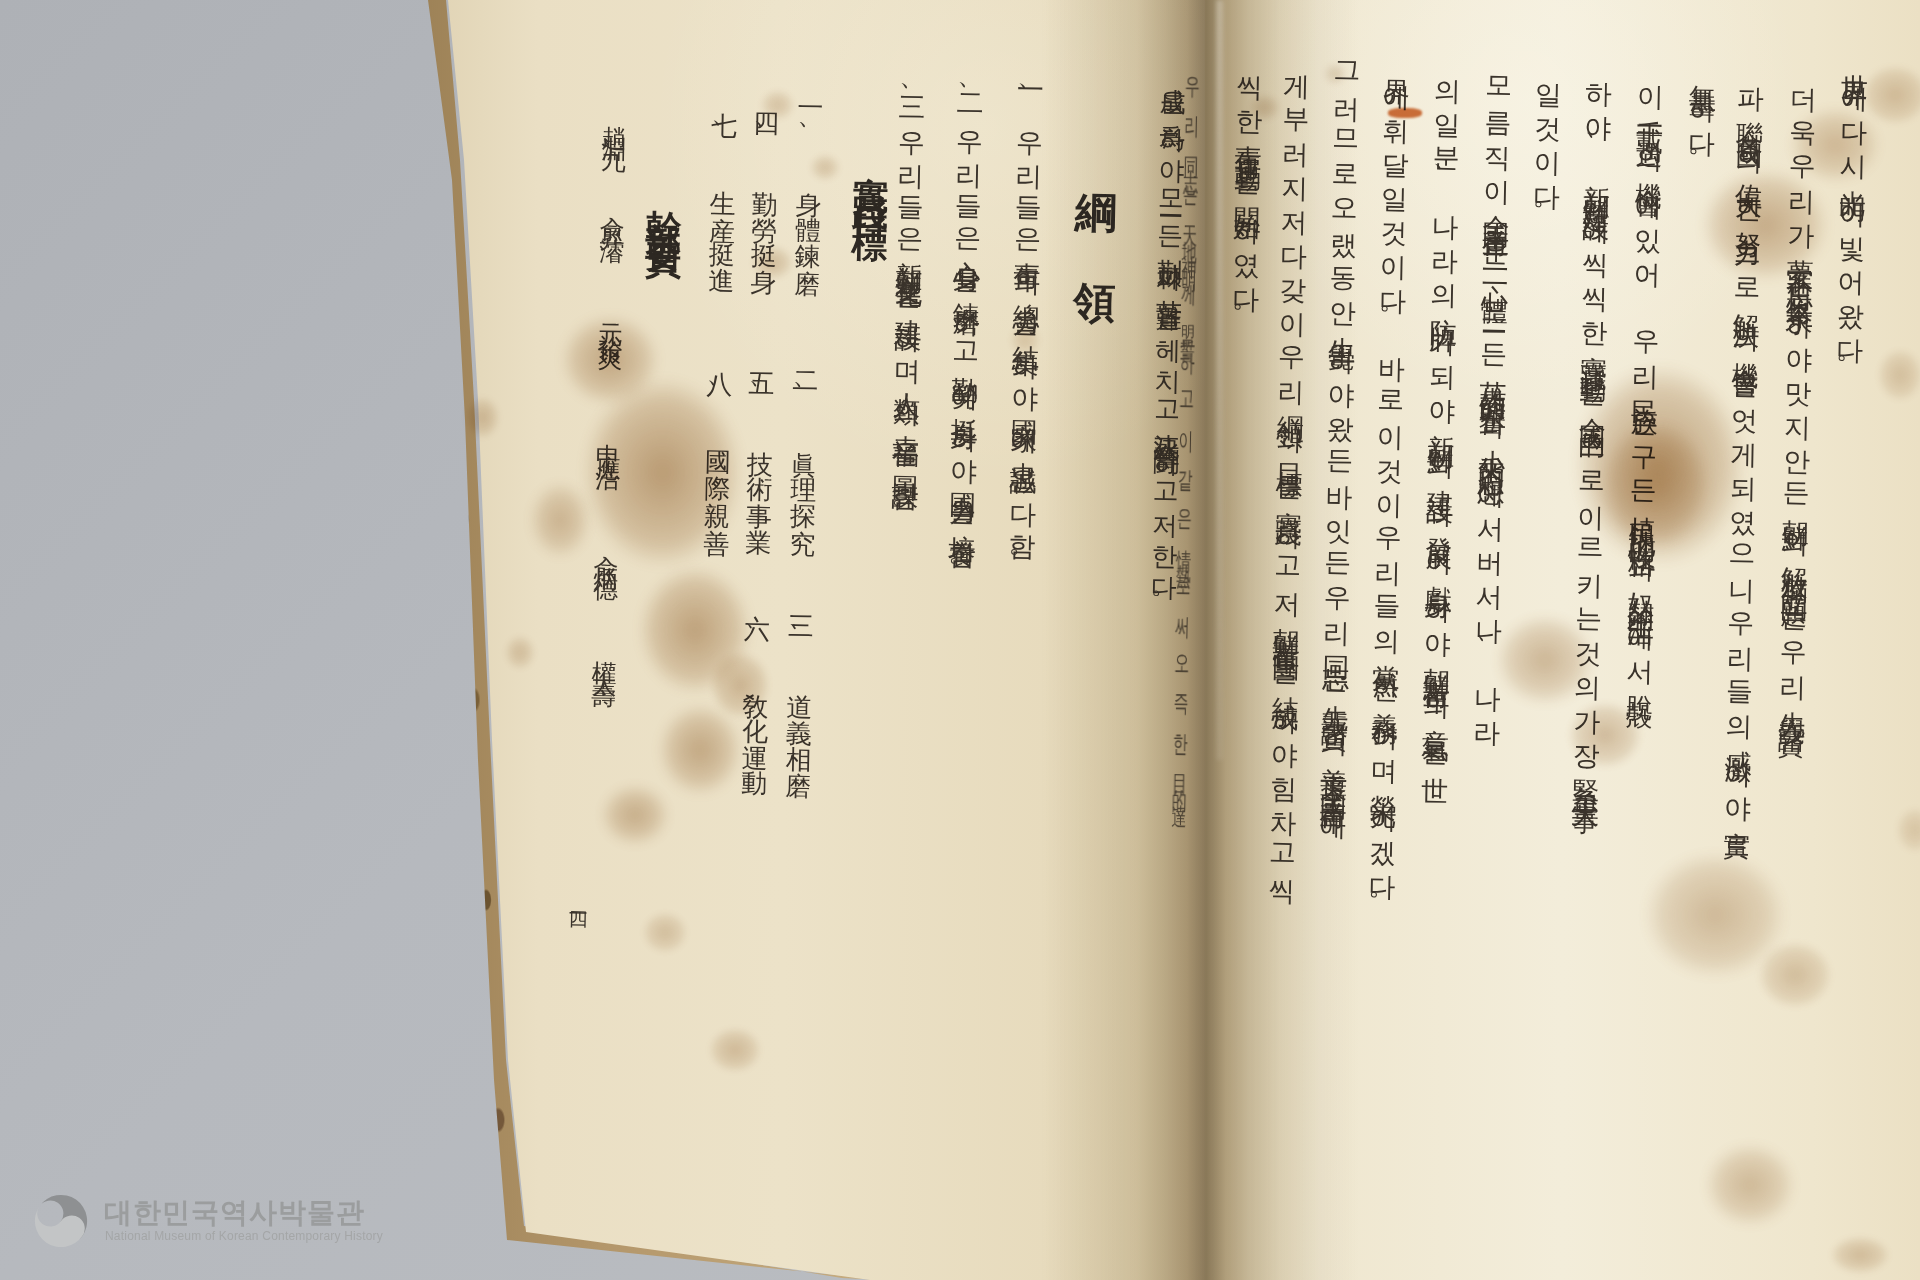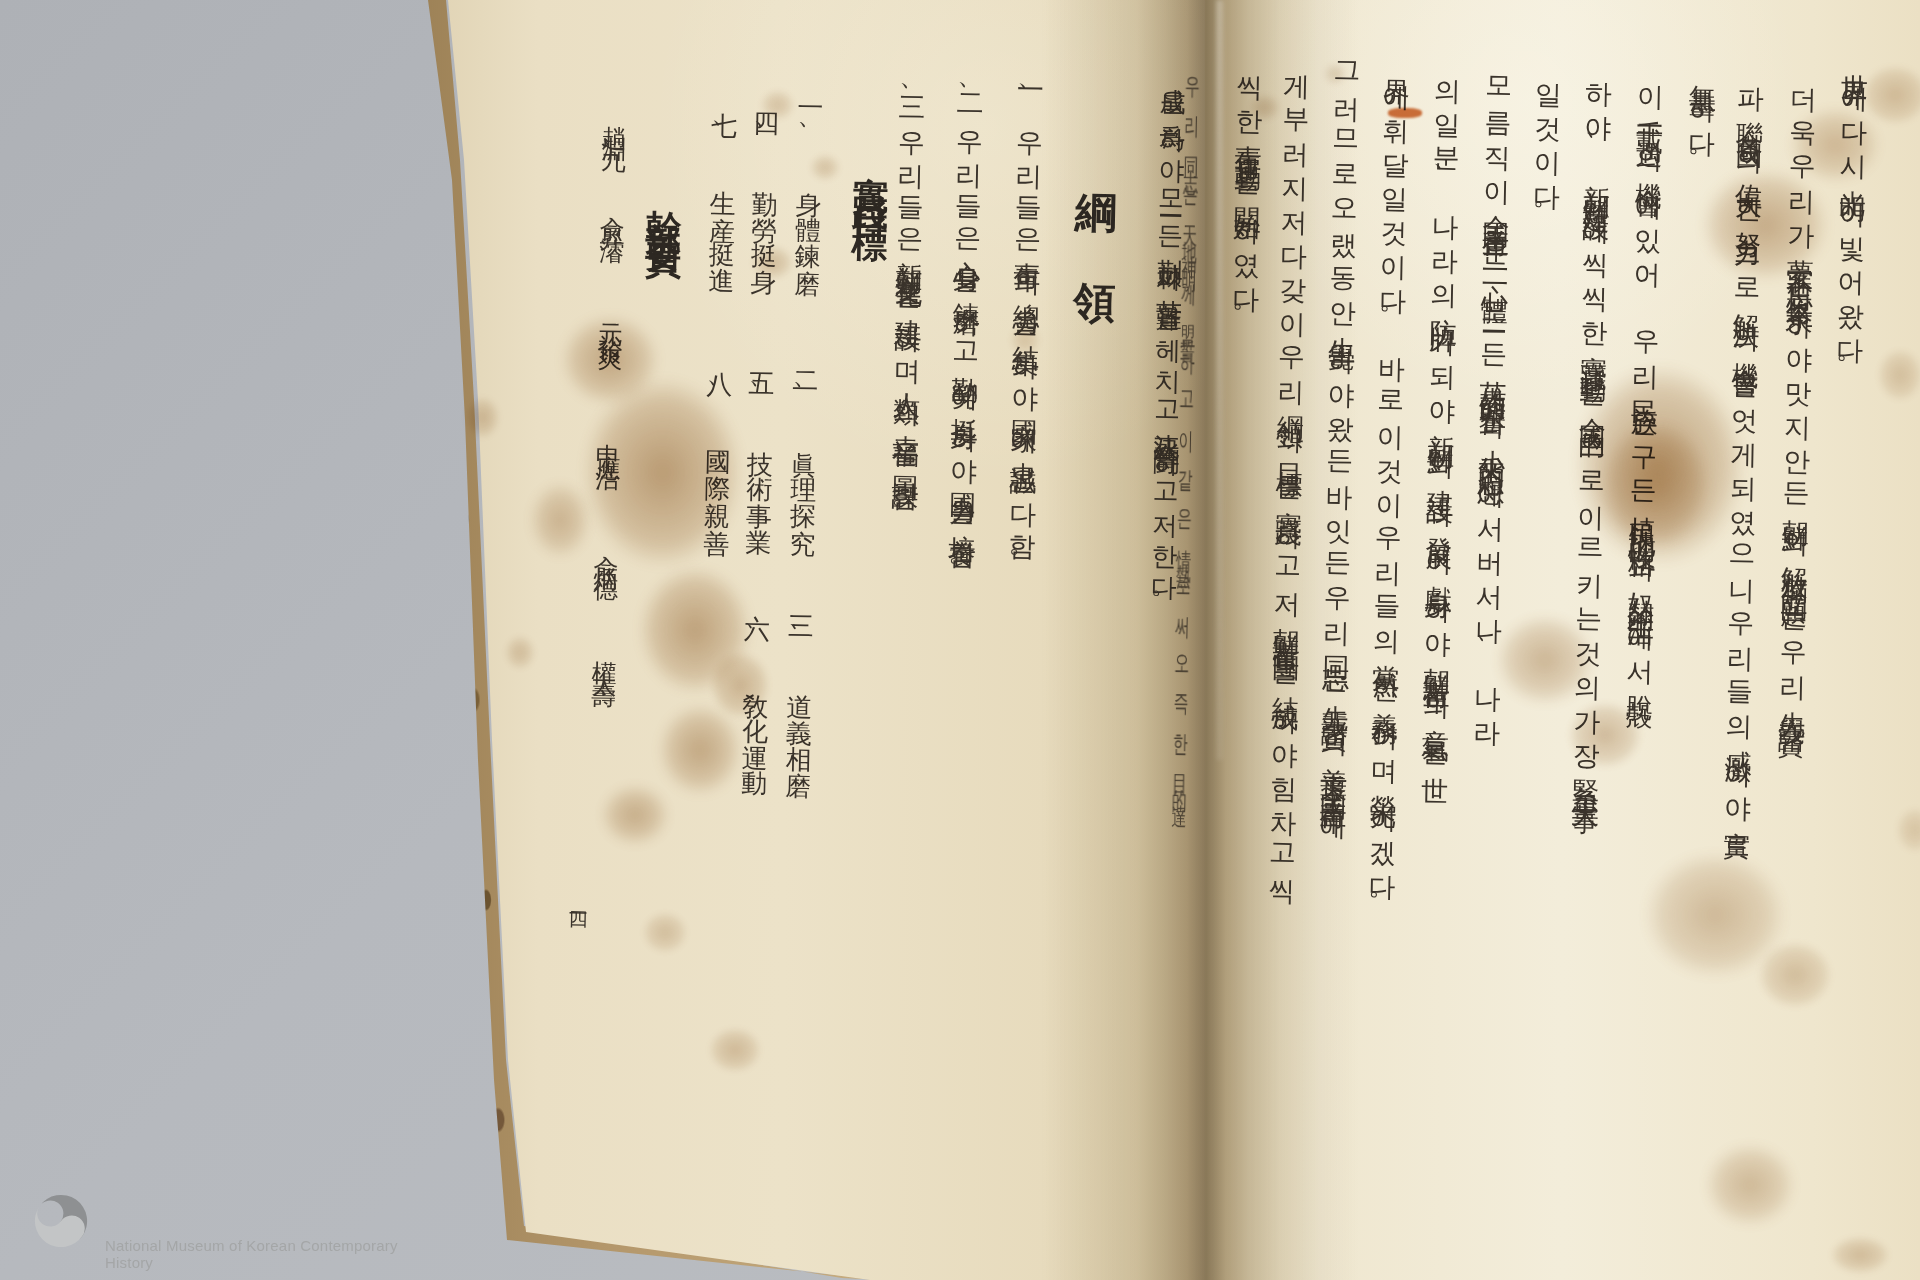--- a/index.html
+++ b/index.html
@@ -62,22 +62,22 @@
     filter:blur(6px);}
   .stain.sm{filter:blur(3px);}
   .fleck{position:absolute;border-radius:40%;background:rgba(202,92,30,.85);
     filter:blur(1px);}
   
   .watermark{position:absolute;left:30px;top:1190px;width:420px;height:70px;
     font-family:"Liberation Sans",sans-serif;}
   .wm-logo{position:absolute;left:2px;top:2px;width:58px;height:58px;}
   .wm-ko{position:absolute;left:74px;top:4px;font-size:28px;font-weight:bold;
     color:#9b9d9e;letter-spacing:1px;}
-  .wm-en{position:absolute;left:75px;top:39px;font-size:15px;color:#a4a6a7;
-    letter-spacing:.2px;margin-top:8px;}
+  .wm-en{position:absolute;left:75px;top:39px;font-size:12px;color:#a4a6a7;
+    letter-spacing:.2px;}
 </style>
 </head>
 <body>
 
 <div class="scene">
 
   <div class="stack-edge"></div>
   <div class="page-left"></div>
   <div class="page-right"></div>
   <div class="gutter-highlight"></div>
@@ -164,16 +164,17 @@
 
   <div class="gutter-shadow"></div>
 
   <div class="watermark">
     <svg class="wm-logo" viewBox="0 0 60 60">
       <g transform="rotate(125 30 30)">
         <path d="M30,3 A27,27 0 1 0 30,57 A13.5,13.5 0 0 1 30,30 A13.5,13.5 0 0 0 30,3 Z" fill="#8e9092"></path>
         <path d="M30,3 A27,27 0 1 1 30,57 A13.5,13.5 0 0 0 30,30 A13.5,13.5 0 0 1 30,3 Z" fill="#c3c5c6"></path>
       </g>
     </svg>
+    <div class="wm-ko">대한민국역사박물관</div>
     <div class="wm-en">National Museum of Korean Contemporary History</div>
   </div>
 
 </div>
 
 </body></html>

